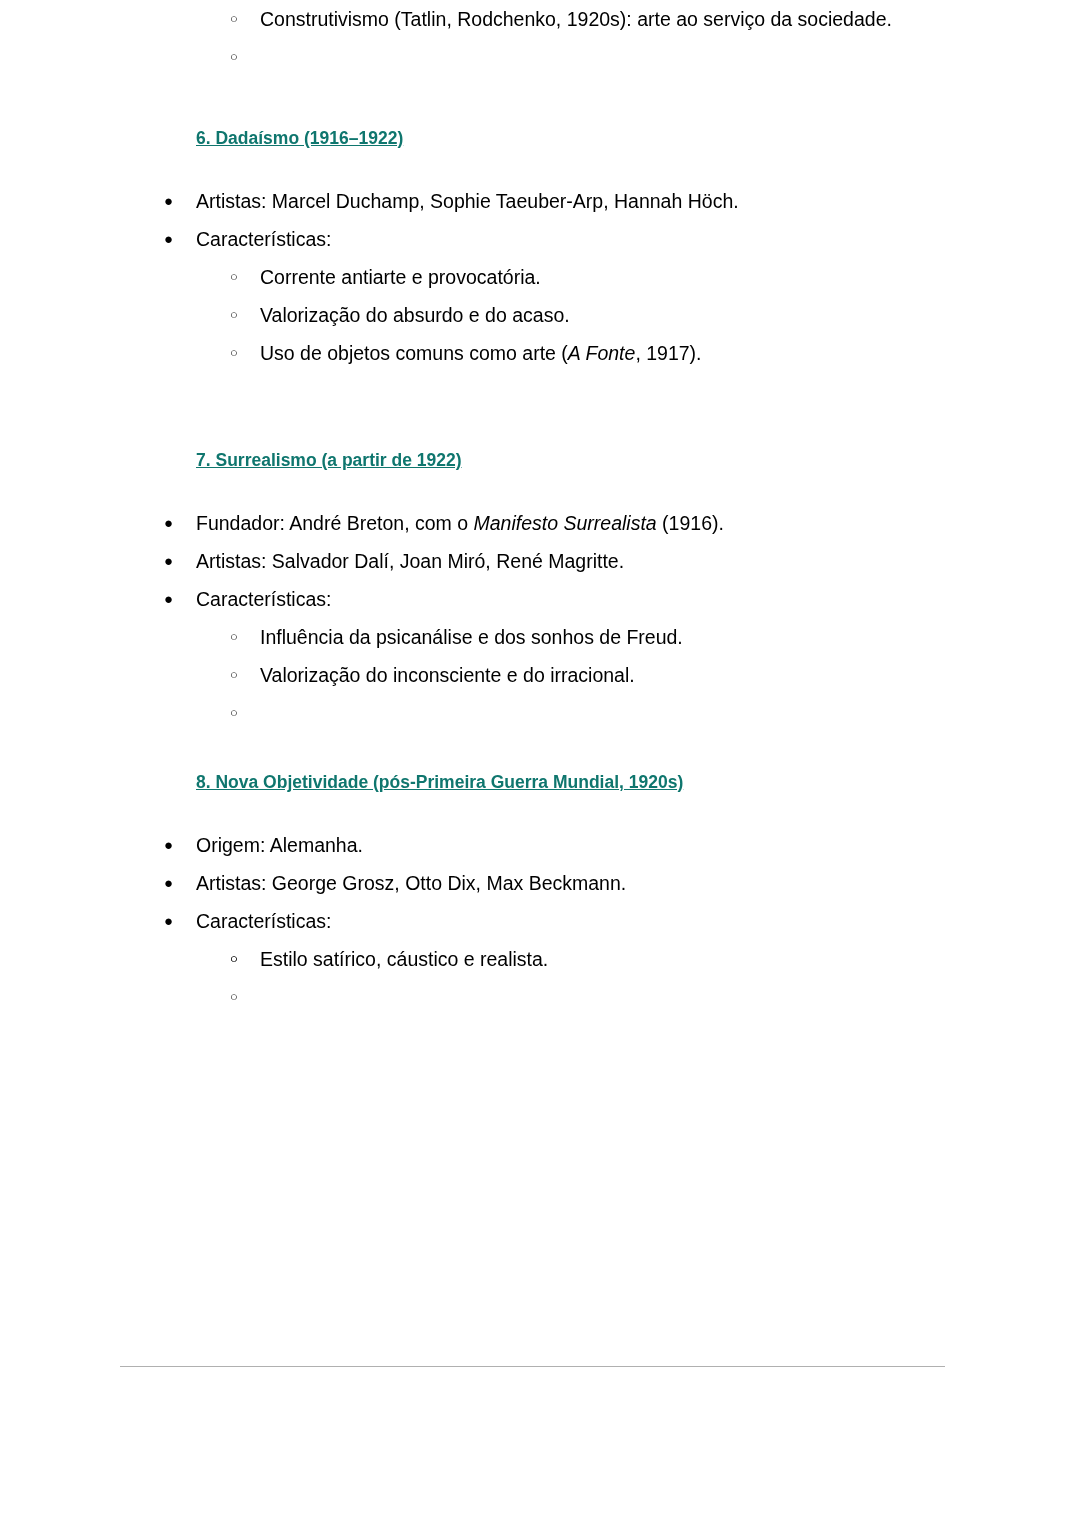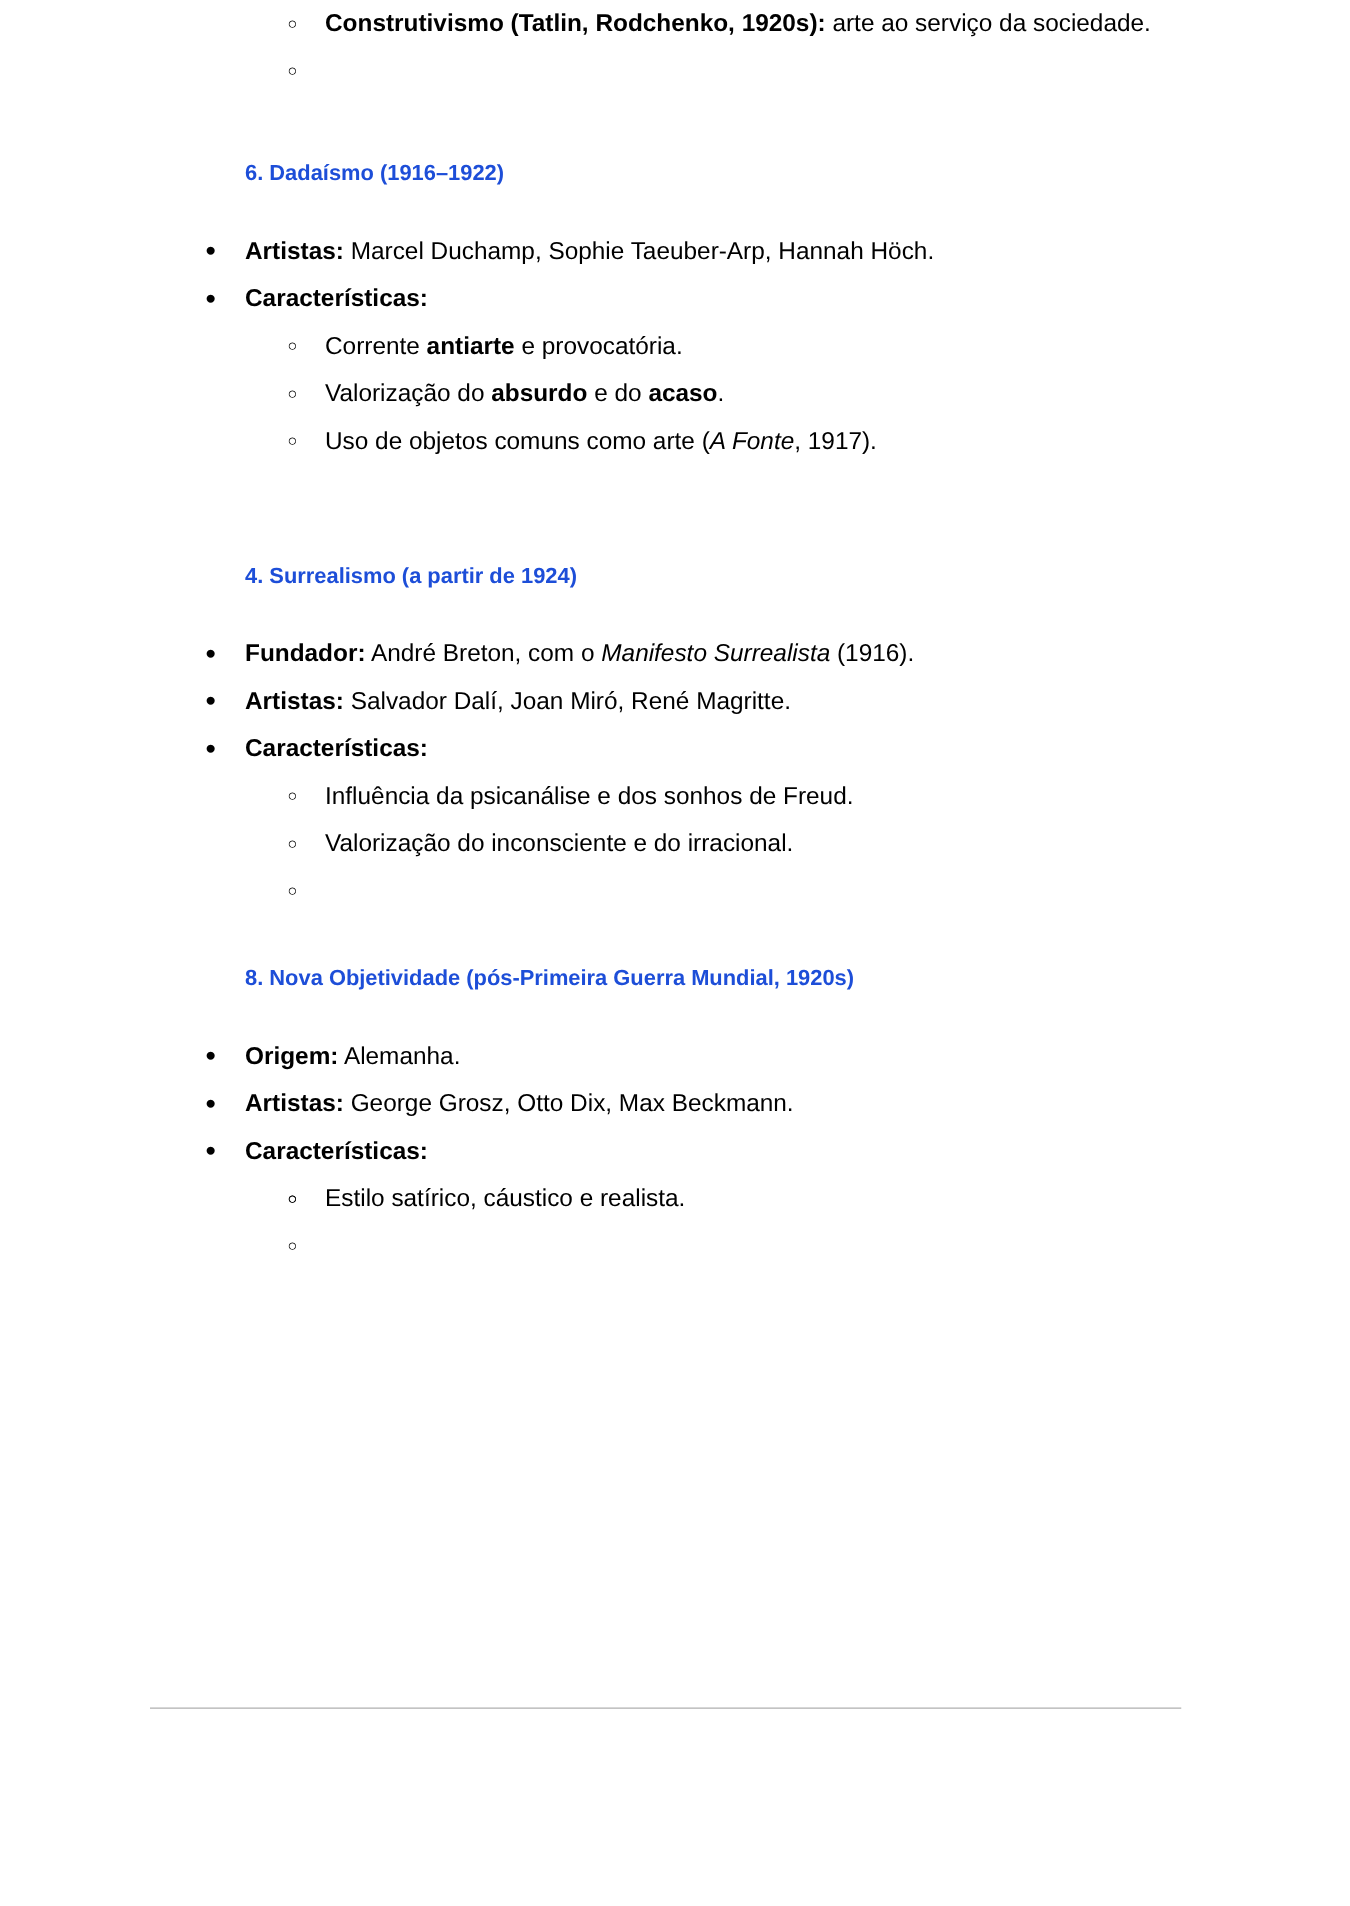--- a/index.html
+++ b/index.html
@@ -85,24 +85,25 @@
     display: block;
   }
 
   
   .section-heading {
     font-size: 17.5px;
     font-weight: bold;
     line-height: 28px;
     margin: 0;
     padding-left: 76px;
-    color: #1d4ed8;
-  }
-
-  .b { font-weight: bold; }
+    color: #0f766e;
+    text-decoration: underline;
+  }
+
+  .b { font-weight: normal; }
   .i { font-style: italic; }
 
   
   .gap-after-top   { height: 86px; }
   .gap-heading-list{ height: 30px; }
   .gap-section     { height: 74px; }
 
   hr.divider {
     position: absolute;
     left: 120px;
@@ -157,21 +158,21 @@
           <li class="item2">
             <span class="marker2">○</span>
             <span>Uso de objetos comuns como arte (</span><span class="i">A Fonte</span><span>, 1917).</span>
           </li>
         </ul>
       </li>
     </ul>
 
     <div class="gap-section"></div>
 
-    <div class="section-heading">4. Surrealismo (a partir de 1924)</div>
+    <div class="section-heading">7. Surrealismo (a partir de 1922)</div>
     <div class="gap-heading-list"></div>
 
     <ul class="lvl1">
       <li class="item1">
         <span class="marker1">●</span>
         <span class="b">Fundador:</span><span> André Breton, com o </span><span class="i">Manifesto Surrealista</span><span> (1916).</span>
       </li>
       <li class="item1">
         <span class="marker1">●</span>
         <span class="b">Artistas:</span><span> Salvador Dalí, Joan Miró, René Magritte.</span>

